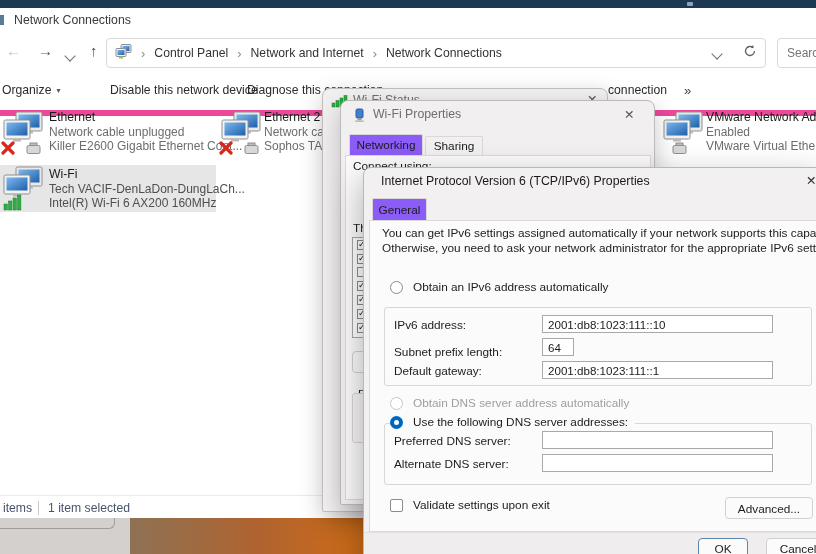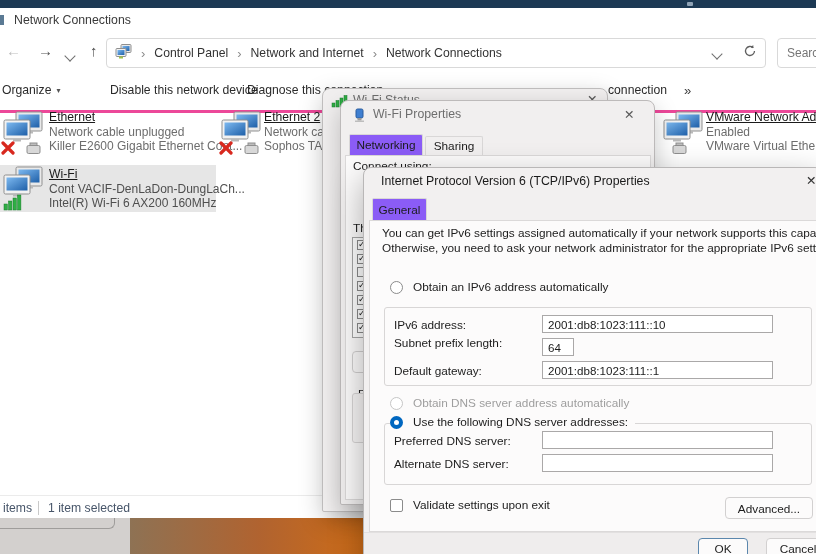--- a/index.html
+++ b/index.html
@@ -20,25 +20,25 @@
   .nav-arrow{top:9px;font-size:15px;color:#525252;}
   .addressbar{left:106px;top:5px;width:660px;height:30px;border:1px solid #d9d9d9;border-radius:4px;
               background:#fff;display:flex;align-items:center;padding:0 8px;box-sizing:border-box;}
   .crumb{font-size:12.2px;color:#333;white-space:nowrap;}
   .crumb-sep{font-size:13px;color:#8a8a8a;margin:0 9px;}
   .chev{width:7px;height:7px;border-right:1.4px solid #6f6f6f;border-bottom:1.4px solid #6f6f6f;
         transform:rotate(45deg);display:inline-block;}
   .searchbox{left:777px;top:5px;width:80px;height:30px;border:1px solid #d9d9d9;border-radius:4px;background:#fff;box-sizing:border-box;}
   .searchbox input{border:0;outline:none;width:100%;height:100%;font-size:12px;color:#555;padding:0 0 0 9px;
                    font-family:"Liberation Sans",sans-serif;background:transparent;box-sizing:border-box;}
-  .toolbar{left:0;top:65px;width:816px;height:37px;border-bottom:3px solid #ec4899;}
+  .toolbar{left:0;top:65px;width:816px;height:37px;border-bottom:6px solid #ec4899;}
   .tb-item{top:10px;font-size:12.2px;color:#2b2b2b;white-space:nowrap;}
   .caret{font-size:8px;color:#555;margin-left:5px;vertical-align:1px;}
 
-  .adapter-name{font-size:12.2px;color:#1b1b1b;text-decoration:underline;}
+  .adapter-name{font-size:12.2px;color:#1b1b1b;}
   .adapter-sub{font-size:12px;color:#6d6d6d;}
   .sel-bg{left:0;top:157px;width:216px;height:47px;background:#e6e6e6;}
   .statusbar{left:0;top:487px;width:816px;height:23px;border-top:1px solid #ebebeb;background:#fff;}
   .sb-text{top:5px;font-size:12.2px;color:#475569;}
   .sb-sep{left:38px;top:5px;width:0;height:14px;border-left:1px solid #c9c9c9;}
 
   
   .desk-gray{left:0;top:518px;width:130px;height:36px;background:#d3d0ce;}
   .desk-corner{left:0;top:518px;width:114px;height:10px;border-right:1px solid #9f9d9b;
                border-bottom:1px solid #9f9d9b;border-bottom-right-radius:6px;}
@@ -202,21 +202,21 @@
         <rect x="5.5" y="11.5" width="21" height="13" fill="url(#scrA)"></rect>
         <rect x="12" y="28" width="8" height="2.5" fill="#b9b9b9"></rect>
         <g>
           <rect x="3" y="38" width="3.4" height="6" fill="#2fae44" stroke="#1b7d2c" stroke-width="0.5"></rect>
           <rect x="7.5" y="35" width="3.4" height="9" fill="#2fae44" stroke="#1b7d2c" stroke-width="0.5"></rect>
           <rect x="12" y="32" width="3.4" height="12" fill="#2fae44" stroke="#1b7d2c" stroke-width="0.5"></rect>
           <rect x="16.5" y="29" width="3.4" height="15" fill="#2fae44" stroke="#1b7d2c" stroke-width="0.5"></rect>
         </g>
       </svg>
       <div class="a adapter-name nw" style="left:48px;top:3px">Wi-Fi</div>
-      <div class="a adapter-sub nw" style="left:48px;top:18px;color:#4f4f4f">Cont VACIF-DenLaDon-DungLaCh...</div>
+      <div class="a adapter-sub nw" style="left:48px;top:18px;color:#4f4f4f">Tech VACIF-DenLaDon-DungLaCh...</div>
       <div class="a adapter-sub nw" style="left:48px;top:32px;color:#4f4f4f">Intel(R) Wi-Fi 6 AX200 160MHz</div>
     </div>
 
     <div class="a" style="left:661px;top:100px">
       <svg class="a" style="left:0;top:3px" width="44" height="46" viewBox="0 0 44 46">
         <rect x="15" y="1" width="26" height="19" rx="1.5" fill="#e9e9e9" stroke="#8f8f8f"></rect>
         <rect x="17.5" y="3.5" width="21" height="13" fill="url(#scrA)"></rect>
         <rect x="24" y="20" width="8" height="2.5" fill="#b9b9b9"></rect>
         <rect x="3" y="9" width="26" height="19" rx="1.5" fill="#f2f2f2" stroke="#8f8f8f"></rect>
         <rect x="5.5" y="11.5" width="21" height="13" fill="url(#scrA)"></rect>
@@ -309,21 +309,21 @@
     <div class="a intro nw" style="left:18px;top:73px">Otherwise, you need to ask your network administrator for the appropriate IPv6 settings.</div>
 
     <div class="a rrow" style="left:26px;top:112px">
       <span class="radio"></span>
       <span class="nw">Obtain an IPv6 address automatically</span>
     </div>
     <div class="a gbox" style="left:20px;top:139px;width:428px;height:79px"></div>
 
     <span class="a flabel" style="left:30px;top:150px">IPv6 address:</span>
     <input class="a fld" style="left: 178px; top: 147px; width: 231px;" value="2001:db8:1023:111::10">
-    <span class="a flabel" style="left:30px;top:168px">Subnet prefix length:</span>
+    <span class="a flabel" style="left:30px;top:177px">Subnet prefix length:</span>
     <input class="a fld" style="left: 178px; top: 170px; width: 32px;" value="64">
     <span class="a flabel" style="left:30px;top:196px">Default gateway:</span>
     <input class="a fld" style="left: 178px; top: 193px; width: 231px;" value="2001:db8:1023:111::1">
 
     <div class="a rrow dis" style="left:26px;top:228px">
       <span class="radio dis"></span>
       <span class="nw">Obtain DNS server address automatically</span>
     </div>
     <div class="a gbox" style="left:20px;top:255px;width:428px;height:62px"></div>
     <div class="a rrow masked" style="left:26px;top:247px">

